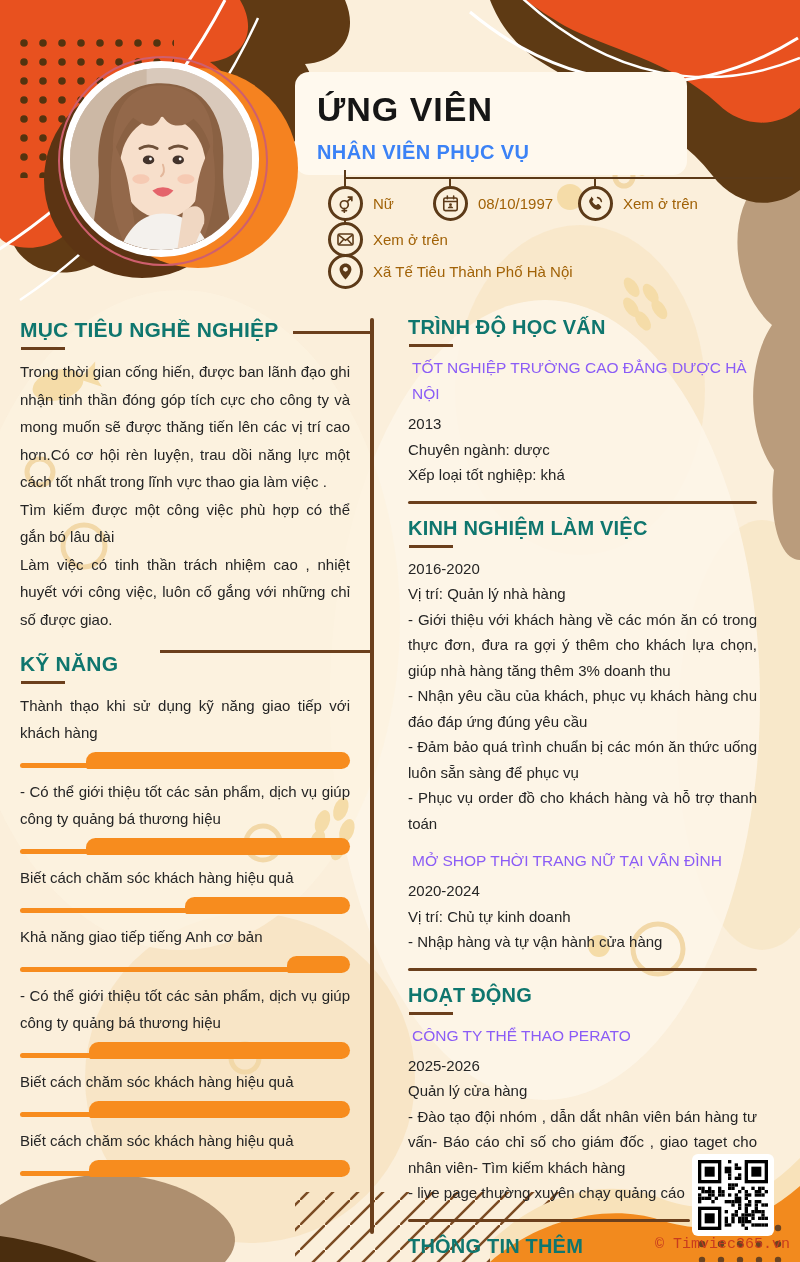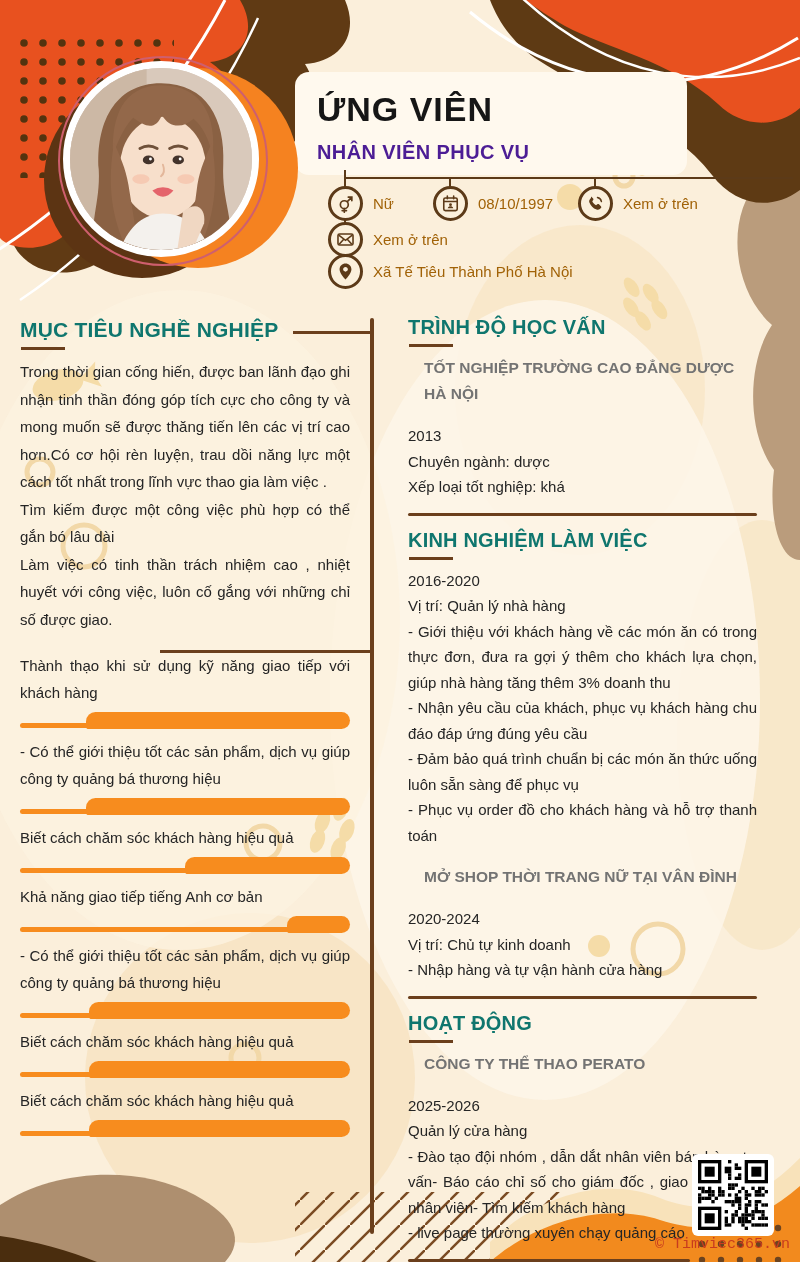--- a/index.html
+++ b/index.html
@@ -9,21 +9,21 @@
   svg{display:block;}
 
   
   .decor{pointer-events:none;}
   .z0{z-index:0}.z1{z-index:1}.z4{z-index:4}
 
   
   .header-card{left:295px;top:72px;width:392px;height:103px;background:#FFF9EE;
                border-radius:14px;z-index:2;padding:18px 0 0 22px;box-sizing:border-box;}
   .header-card h1{margin:0 0 12px;font-size:34px;font-weight:bold;letter-spacing:1px;color:#161616;}
-  .header-card h2{margin:0;font-size:20px;font-weight:bold;letter-spacing:.4px;color:#4c1d95;}
+  .header-card h2{margin:0;font-size:20px;font-weight:bold;letter-spacing:.4px;color:#3b82f6;}
 
   
   .c-line{background:#5C3A18;z-index:2;}
   .contact-item{z-index:3;display:flex;align-items:center;gap:10px;height:36px;}
   .c-icon{width:35px;height:35px;border-radius:50%;background:#FBF0DC;border:3px solid #5C3A18;
           box-sizing:border-box;display:flex;align-items:center;justify-content:center;flex:0 0 auto;}
   .c-icon svg{width:19px;height:19px;}
   .c-label{font-size:15px;color:#a16207;white-space:nowrap;}
 
   
@@ -33,21 +33,21 @@
   .h-connector{background:#6B3F1C;height:3px;z-index:2;}
 
   h2.sec{position:relative;margin:0 0 16px;font-weight:bold;color:#0f766e;letter-spacing:.2px;}
   h2.sec::after{content:"";position:absolute;left:1px;bottom:-8px;width:44px;height:3px;background:#6B3F1C;}
   .left-col h2.sec{font-size:21px;}
   .right-col h2.sec{font-size:20px;}
 
   .body-p{margin:0;font-size:15px;line-height:27.5px;text-align:justify;}
   .right-col .body-p, .rline{font-size:15px;line-height:25.5px;}
   .rline{margin:0;}
-  .jtitle{margin:16px;font-size:15.5px;font-weight:bold;color:#737373;line-height:26px;}
+  .jtitle{margin:4px;font-size:15.5px;font-weight:normal;color:#8b5cf6;line-height:26px;}
   .job{margin-bottom:8px;}
   .job + .job{margin-top:12px;}
   .rdivider{height:3px;background:#6B3F1C;border-radius:2px;margin:13px 0 13px;}
   .rdivider.short{width:282px;}
   section.rsec{margin:0;}
 
   
   .skills-wrap{margin-top:7px;}
   .skill{margin-bottom:9px;}
   .skill-label{font-size:15px;line-height:27px;text-align:justify;}
@@ -273,20 +273,21 @@
   <div class="abs left-col">
     <section>
       <h2 class="sec">MỤC TIÊU NGHỀ NGHIỆP</h2>
       <div id="objective-paragraphs">
           <p class="body-p">Trong thời gian cống hiến, được ban lãnh đạo ghi nhận tinh thần đóng góp tích cực cho công ty và mong muốn sẽ được thăng tiến lên các vị trí cao hơn.Có cơ hội rèn luyện, trau dồi năng lực một cách tốt nhất trong lĩnh vực thao gia làm việc .</p>
           <p class="body-p"> Tìm kiếm được một công việc phù hợp có thể gắn bó lâu dài</p>
           <p class="body-p">Làm việc có tinh thần trách nhiệm cao , nhiệt huyết với công việc, luôn cố gắng với những chỉ số được giao.</p>
         </div>
     </section>
     <section style="margin-top:19px;">
+      <h2 class="sec">KỸ NĂNG</h2>
       <div id="skills-list" class="skills-wrap">
           <div class="skill">
             <div class="skill-label">Thành thạo khi sử dụng kỹ năng giao tiếp với khách hàng</div>
             <div class="skill-bar">
               <div class="bar-thin" style="width:23%"></div>
               <div class="bar-thick" style="left:20%"></div>
             </div>
           </div>
           <div class="skill">
             <div class="skill-label">- Có thể giới thiệu tốt các sản phẩm, dịch vụ giúp công ty quảng bá thương hiệu</div>

